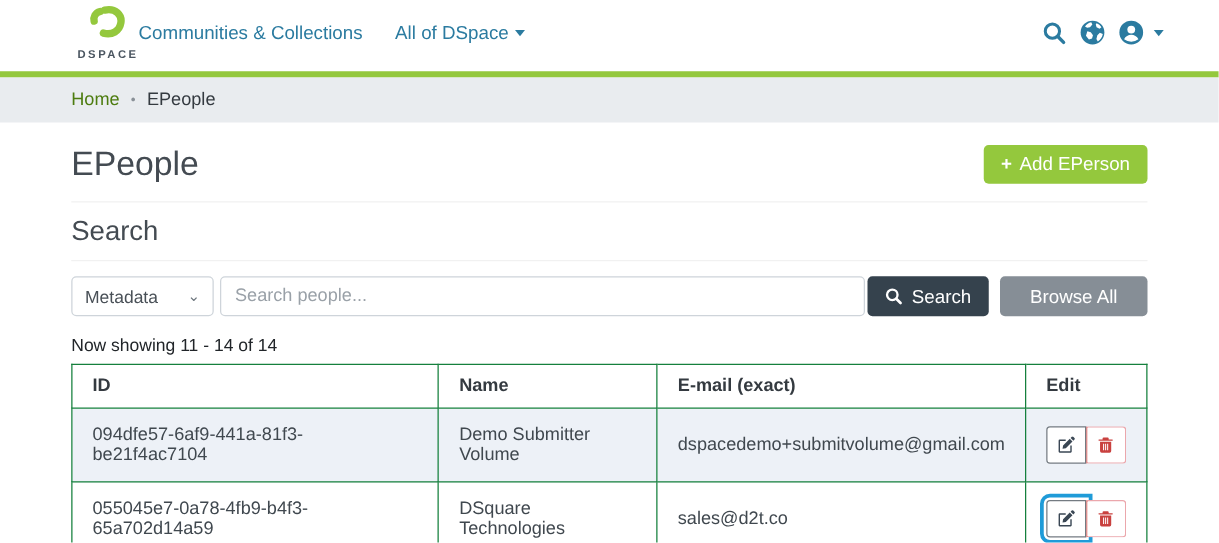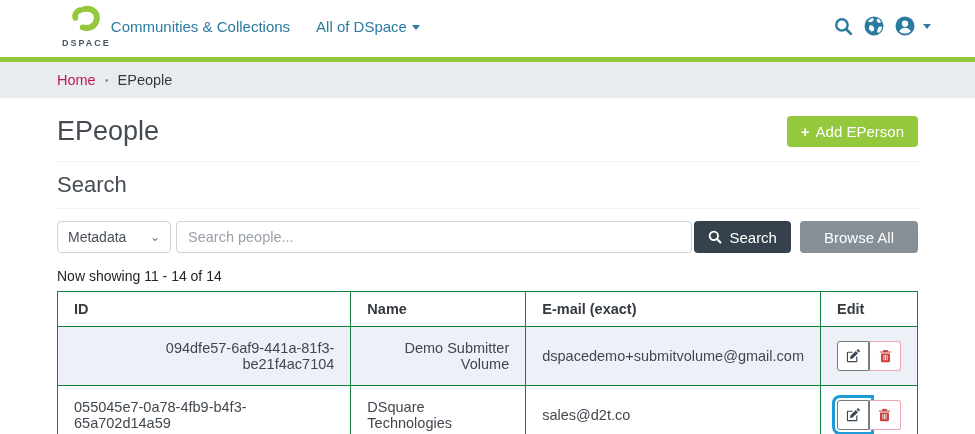--- a/index.html
+++ b/index.html
@@ -14,21 +14,21 @@
   .nav-links { display:flex; align-items:center; gap:26px; flex:1; }
   .nav-link { color:#2b7ba0; font-size:15px; text-decoration:none; cursor:pointer; }
   .caret { display:inline-block; width:0; height:0; border-left:4px solid transparent;
     border-right:4px solid transparent; border-top:5px solid #2b7ba0; margin-left:5px; vertical-align:middle; }
   .nav-icons { display:flex; align-items:center; gap:11px; }
   .nav-icon { cursor:pointer; display:flex; align-items:center; }
 
   
   .breadcrumb { height:36px; background:#e9ecef; display:flex; align-items:center;
     padding:0 57px; font-size:14.5px; }
-  .crumb-link { color:#be185d; text-decoration:none; cursor:pointer; }
+  .crumb-link { color:#4d7c0f; text-decoration:none; cursor:pointer; }
   .crumb-sep { color:#8a9198; margin:0 9px; font-size:11px; }
   .crumb-current { color:#343a40; }
 
   
   .main { padding:18px 57px 0 57px; }
   .title-row { display:flex; justify-content:space-between; align-items:flex-start; }
   h1 { font-size:27px; font-weight:500; color:#444b52; }
   .btn { border:none; border-radius:4px; font-size:15px; cursor:pointer;
     font-family:"Liberation Sans", sans-serif; }
   .btn-add { background:#94C83D; color:#fff; padding:7px 14px; }
@@ -50,21 +50,21 @@
     display:flex; align-items:center; gap:7px; font-size:15px; }
   .btn-browse { background:#868E96; color:#fff; padding:0 24px; margin-left:9px; font-size:15px; }
 
   
   .showing { font-size:14px; color:#212529; margin:15px 0 7px; }
   table { width:100%; border-collapse:collapse; font-size:14.5px; }
   th, td { border:1px solid #15803d; text-align:left; padding:8px 16px; color:#40484f; }
   th { font-weight:bold; color:#343a40; padding:9px 16px; }
   td { padding:13px 16px; }
   .col-id { width:36%; } .col-name { width:21%; } .col-email { width:33%; } .col-edit { width:10%; }
-  tr.striped td { background:#edf1f7;text-align:right; }
+  tr.striped td { background:#edf1f7; }
   .btn-group { display:inline-flex; }
   .icon-btn { width:32px; height:30px; background:#fff; display:flex; align-items:center;
     justify-content:center; cursor:pointer; padding:0; }
   .btn-edit-i { border:1px solid #747b82; border-radius:3px 0 0 3px; }
   .btn-del-i { border:1px solid #eba7ac; border-left:1px solid #d9534f; border-radius:0 3px 3px 0; }
   .hl { outline:3px solid #1F9BD8; outline-offset:2px; }
 </style>
 </head>
 <body>
 

